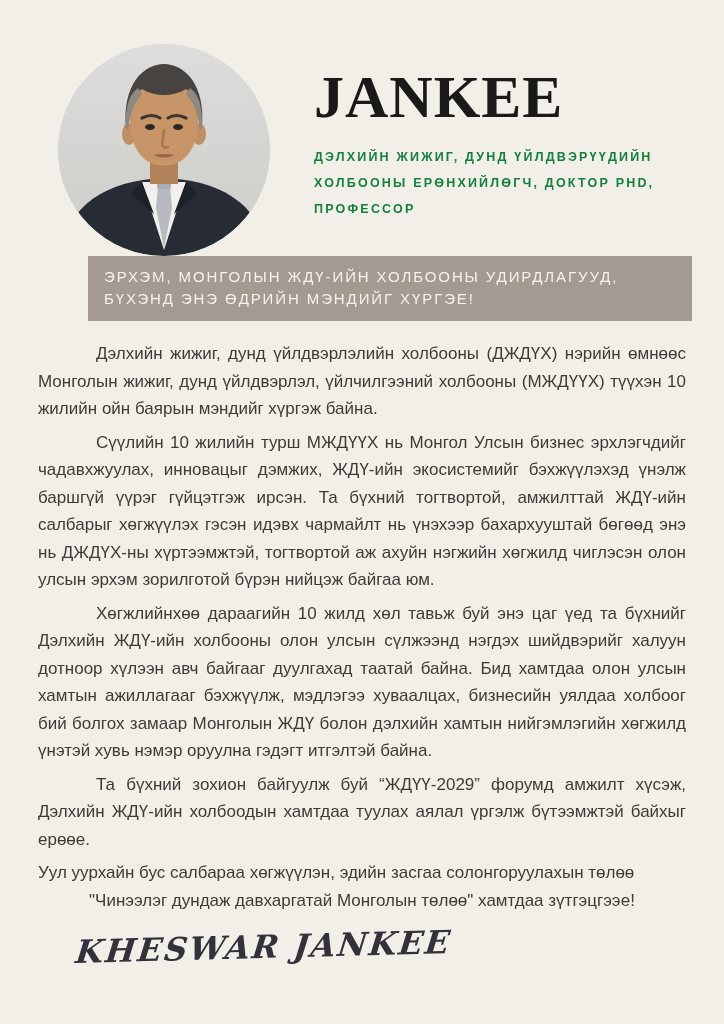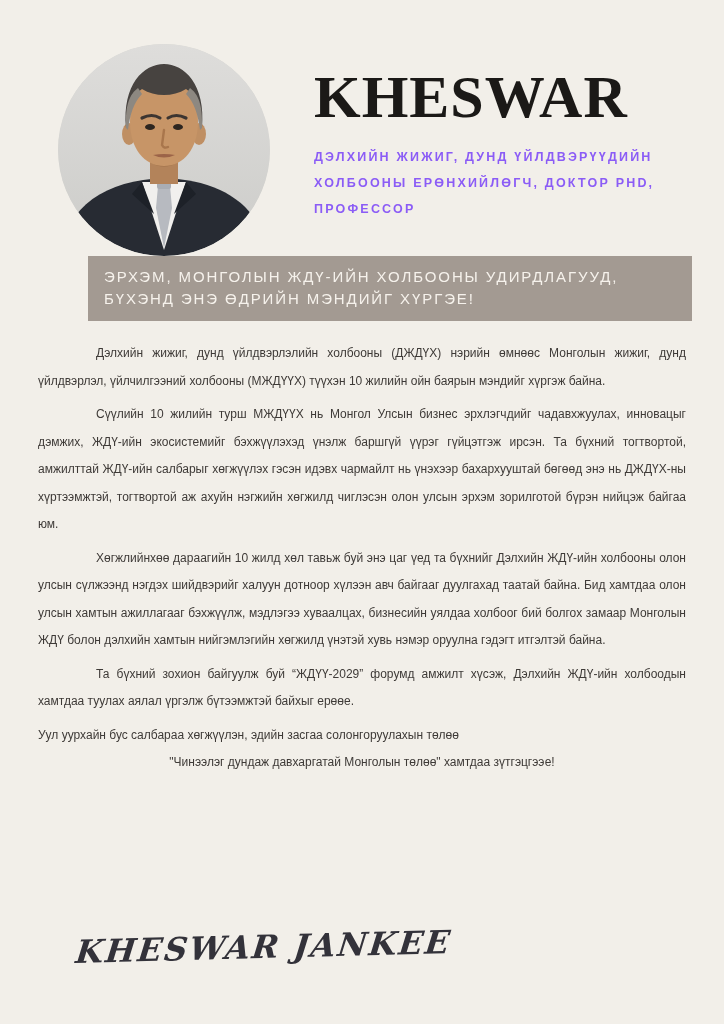--- a/index.html
+++ b/index.html
@@ -29,21 +29,21 @@
     font-size:60px;
     line-height:63px;
     letter-spacing:1px;
     color:#1b1917;
   }
   .subtitle {
     margin-top:15px;
     font-size:12.5px;
     font-weight:700;
     letter-spacing:2.2px;
-    color:#8b5cf6;
+    color:#15803d;
     line-height:26px;
   }
 
   
   .banner {
     position:absolute; left:60px; top:256px;
     width:604px;
     background:#a39a92;
     color:#f6f2ec;
     padding:10px 16px 11px;
@@ -53,21 +53,21 @@
     line-height:22px;
     margin-left:28px;
   }
 
   
   .letter {
     position:absolute; left:38px; top:340px; width:648px;
     color:#3e3a37;
   }
   .letter p {
-    font-size:12px;
+    font-size:17px;
     line-height:27.5px;
     text-align:justify;
     text-indent:58px;
     margin-bottom:6px;
   }
   .letter p.closing-l1 { text-indent:0; margin-bottom:0; }
   .letter p.closing-l2 { text-align:center; text-indent:0; }
 
   
   .signature {
@@ -131,21 +131,21 @@
 
         <path d="M106,86 L104,101 Q106,105 110,103" stroke="#a9764c" stroke-width="2.4" fill="none" stroke-linecap="round"></path>
 
         <path d="M95,111 Q106,116 117,111 Q106,109 95,111 Z" fill="#9c6448"></path>
       </g>
     </svg>
   </div>
 
   <div class="title-block">
     <div class="page-title">
-      <div>KHESWAR</div>
+      <div>JANKEE</div>
     </div>
     <div class="subtitle">
       <div>ДЭЛХИЙН ЖИЖИГ, ДУНД ҮЙЛДВЭРҮҮДИЙН</div>
       <div>ХОЛБООНЫ ЕРӨНХИЙЛӨГЧ, ДОКТОР PHD, ПРОФЕССОР</div>
     </div>
   </div>
 
   <div class="banner">
     <div>ЭРХЭМ, МОНГОЛЫН ЖДҮ-ИЙН ХОЛБООНЫ УДИРДЛАГУУД,</div>
     <div>БҮХЭНД ЭНЭ ӨДРИЙН МЭНДИЙГ ХҮРГЭЕ!</div>

